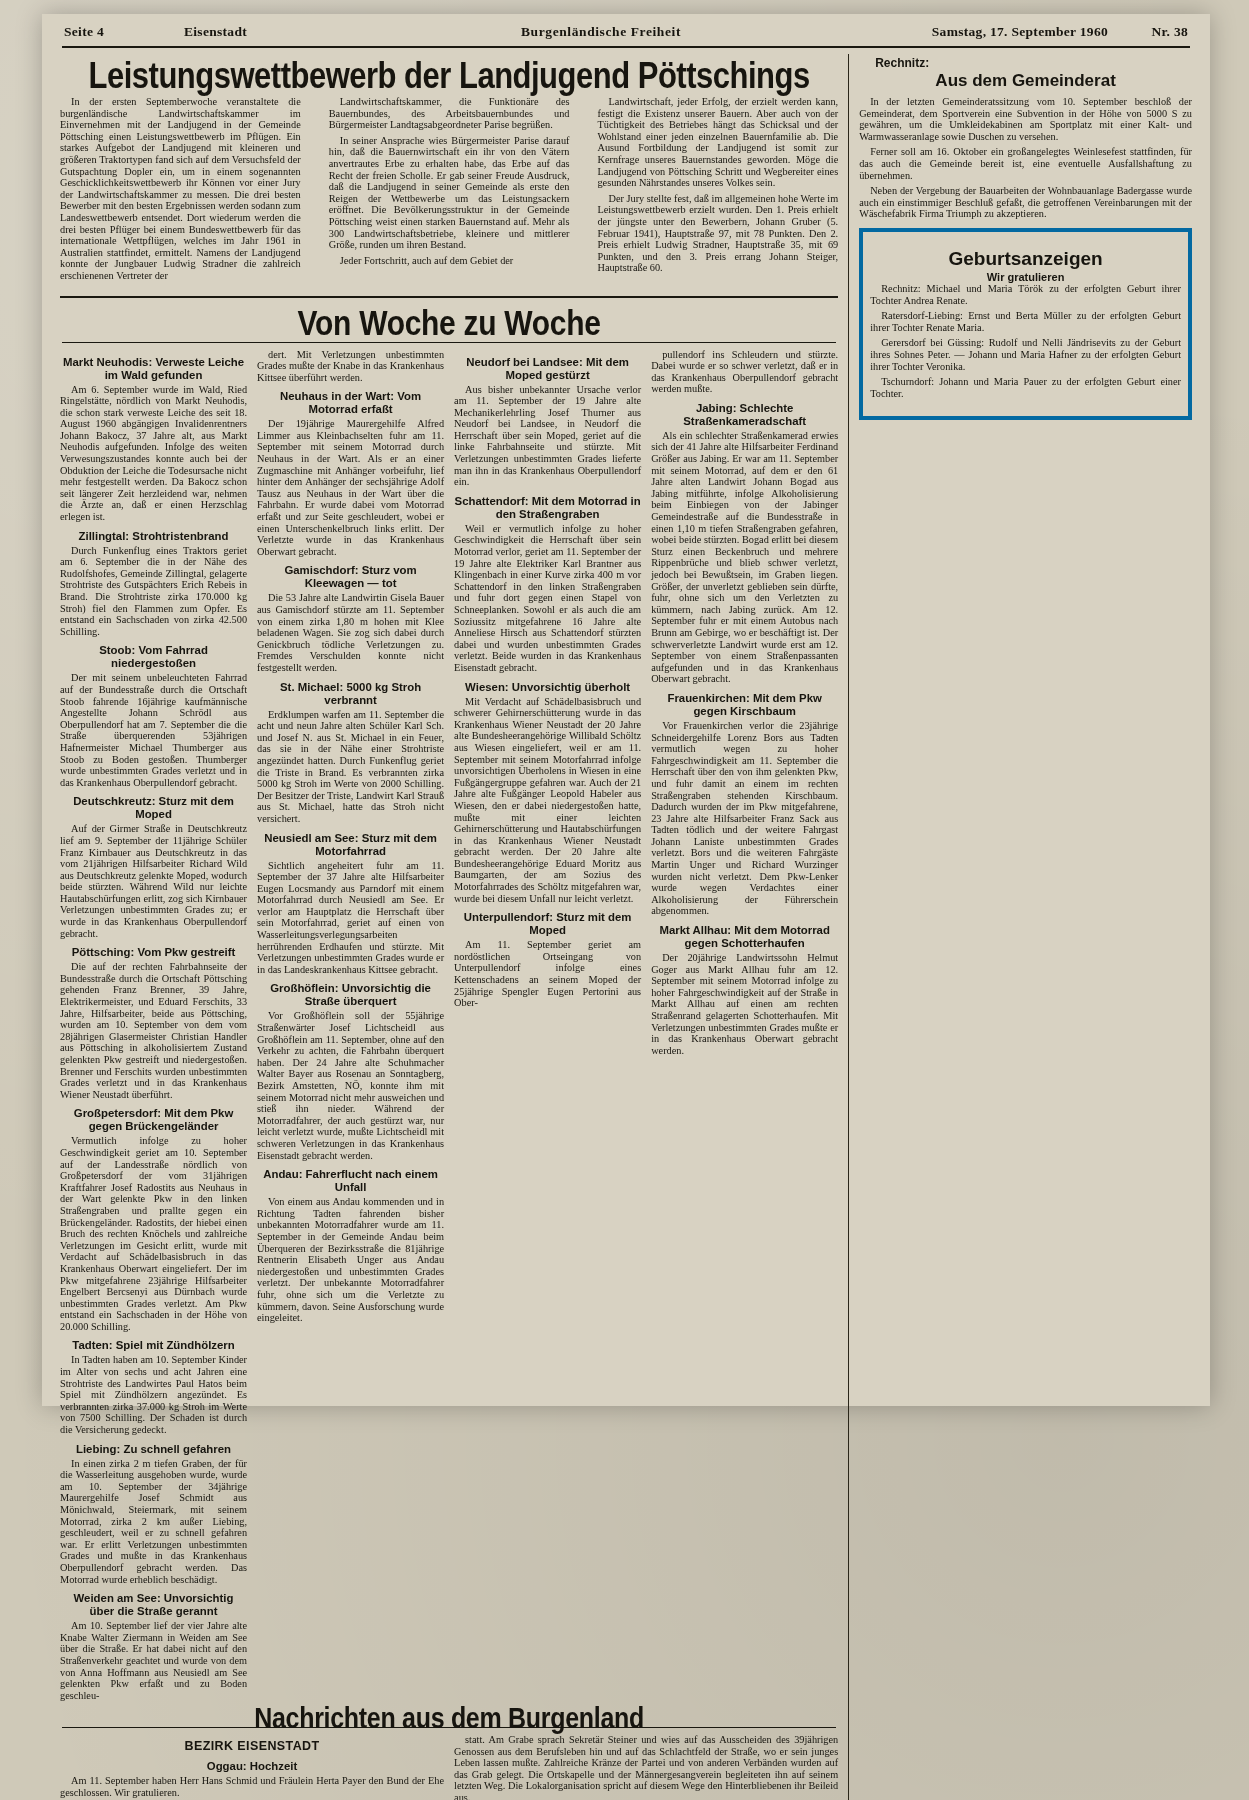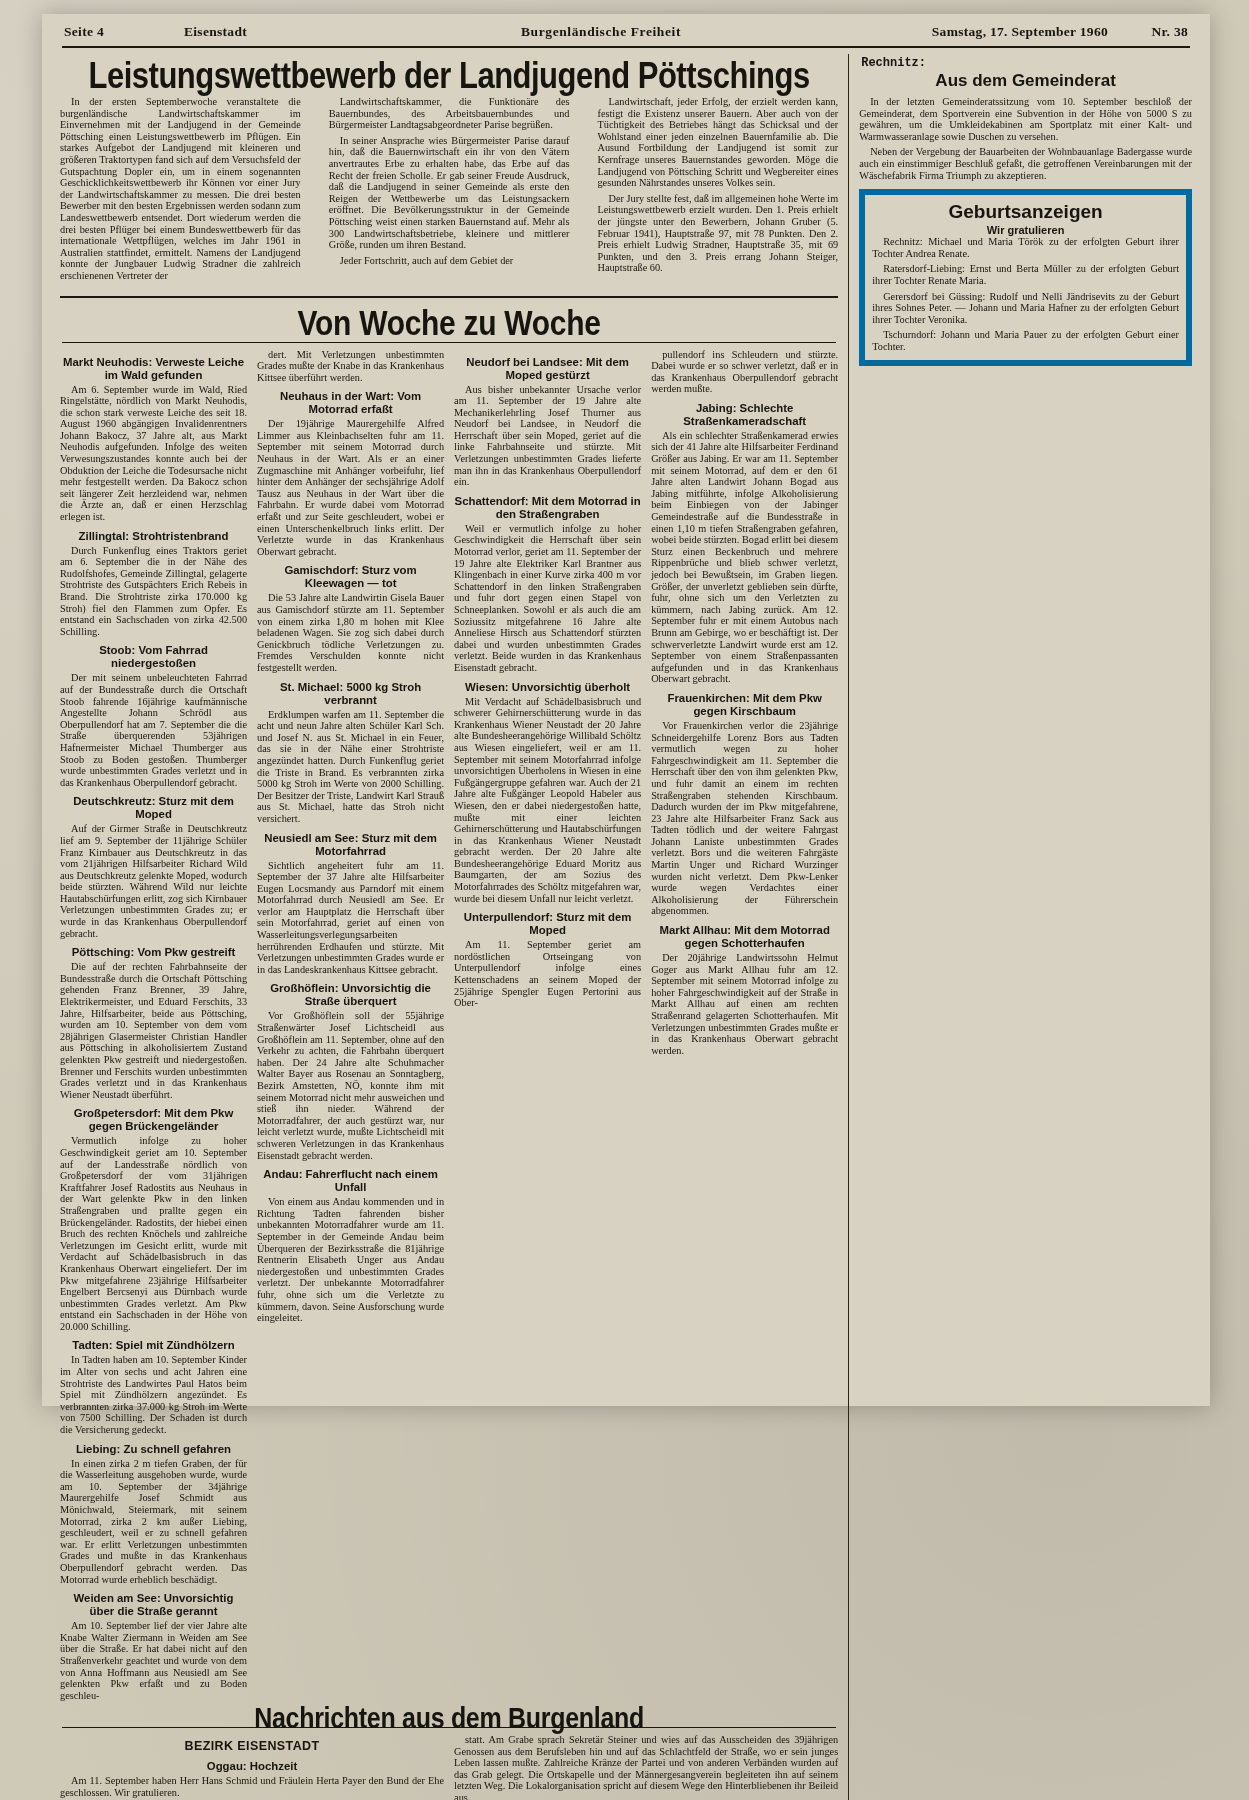--- a/index.html
+++ b/index.html
@@ -46,22 +46,22 @@
   .sub{font-family:"Liberation Sans",sans-serif;font-weight:bold;font-size:11.4px;text-align:center;margin:7px 0 2px;line-height:13px;}
   .banner{
     font-family:"Liberation Sans",sans-serif;font-weight:bold;font-size:30px;
     text-align:center;margin:8px 0 2px;transform:scaleY(1.15);transform-origin:center;letter-spacing:-.3px;
   }
   .banner.small{font-size:25px;}
   .four{display:flex;gap:10px;margin-top:4px;}
   .four > div{flex:1;}
   .two{display:flex;gap:10px;}
   .two > div{flex:1;}
-  .boxed{border:6px solid #0369a1;padding:3px 7px;margin-top:8px;}
-  .rechnitz-title{font-family:Liberation Mono, monospace;font-weight:bold;font-size:12px;margin:2px 2px 0;}
+  .boxed{border:4px solid #0369a1;padding:13px 7px;margin-top:8px;}
+  .rechnitz-title{font-family:Liberation Sans, sans-serif;font-weight:bold;font-size:12px;margin:2px 16px 0;}
   .gemeinderat{font-family:"Liberation Sans",sans-serif;font-weight:bold;font-size:17px;text-align:center;margin:1px 0 5px;}
   .bez{font-family:"Liberation Sans",sans-serif;font-weight:bold;font-size:12.5px;text-align:center;margin:5px 0 4px;letter-spacing:.4px;}
   .geburt{font-family:"Liberation Sans",sans-serif;font-weight:bold;font-size:19px;text-align:center;margin:3px 0 1px;}
   .geburt-sub{font-family:"Liberation Sans",sans-serif;font-weight:bold;font-size:11px;text-align:center;margin:0 0 0;}
   .small{font-size:10.3px;line-height:11.6px;}
 </style>
 </head>
 <body>
 
 <div id="page">
@@ -172,20 +172,21 @@
                 <p>Am 11. September fand im Gemeindesaal die Generalversammlung der Kriegsopfer statt. Es sprach Kamerad Hartin vom Kriegsopferverband über Rentenprobleme und die Lage der Kriegsopfer. Der alte Ausschuß wurde wieder gewählt. Im Anschluß daran wurde mit den Mitgliedern und in Anwesenheit des Bürgermeisters die Versetzung des Kriegerdenkmals besprochen. Die Versetzung und Platzgestaltung soll bis November dieses Jahres fertig sein. An die Bevölkerung von Weppersdorf wird im Monat Oktober ein Aufruf für eine Haussammlung ergehen.</p>
               </div>
           </div>
 
         </div>
 
         <div class="colB">
           <div class="rechnitz-title">Rechnitz:</div>
           <div class="gemeinderat">Aus dem Gemeinderat</div>
           <p>In der letzten Gemeinderatssitzung vom 10. September beschloß der Gemeinderat, dem Sportverein eine Subvention in der Höhe von 5000 S zu gewähren, um die Umkleidekabinen am Sportplatz mit einer Kalt- und Warmwasseranlage sowie Duschen zu versehen.</p>
+          <p>Ferner soll am 16. Oktober ein großangelegtes Weinlesefest stattfinden, für das auch die Gemeinde bereit ist, eine eventuelle Ausfallshaftung zu übernehmen.</p>
           <p>Neben der Vergebung der Bauarbeiten der Wohnbauanlage Badergasse wurde auch ein einstimmiger Beschluß gefaßt, die getroffenen Vereinbarungen mit der Wäschefabrik Firma Triumph zu akzeptieren.</p>
           <div id="rightFlow"></div>
           <div class="boxed">
             <div class="geburt">Geburtsanzeigen</div>
             <div class="geburt-sub">Wir gratulieren</div>
             <div id="geburtList">
                 <p class="small">Rechnitz: Michael und Maria Török zu der erfolgten Geburt ihrer Tochter Andrea Renate.</p>
                 <p class="small">Ratersdorf-Liebing: Ernst und Berta Müller zu der erfolgten Geburt ihrer Tochter Renate Maria.</p>
                 <p class="small">Gerersdorf bei Güssing: Rudolf und Nelli Jändrisevits zu der Geburt ihres Sohnes Peter. — Johann und Maria Hafner zu der erfolgten Geburt ihrer Tochter Veronika.</p>
                 <p class="small">Tschurndorf: Johann und Maria Pauer zu der erfolgten Geburt einer Tochter.</p>

